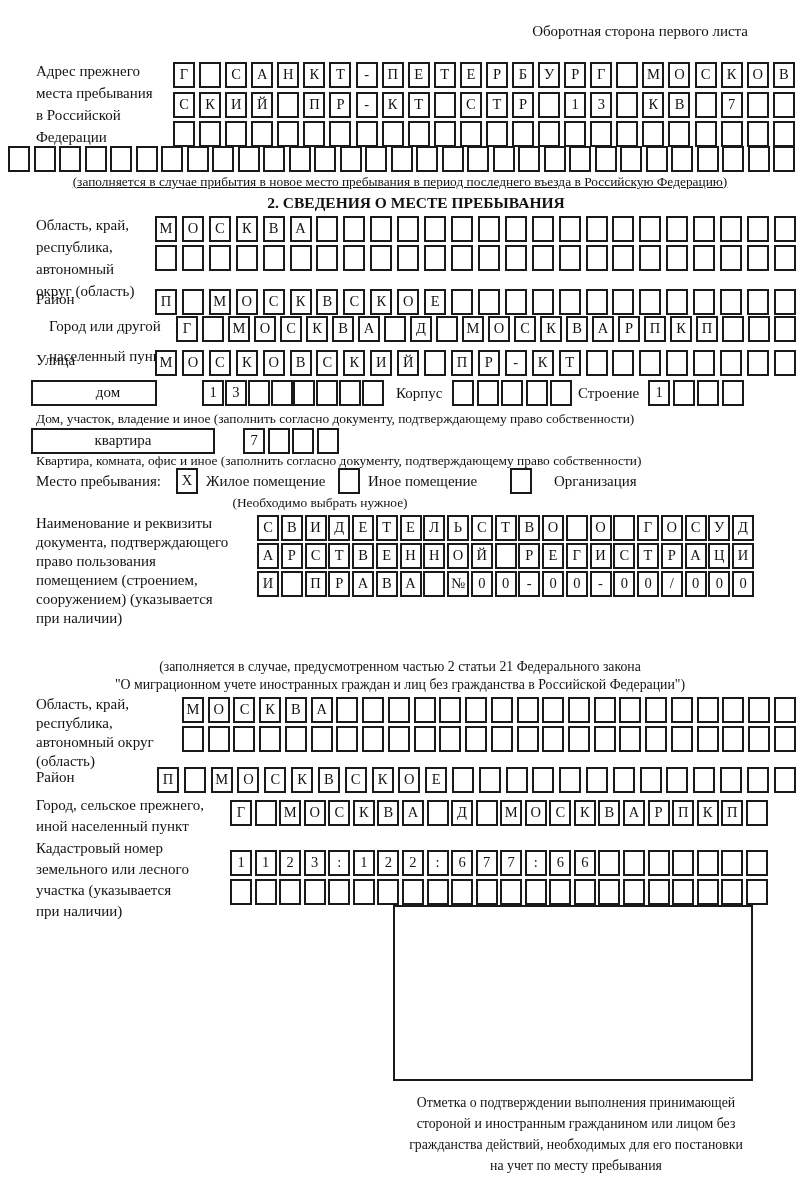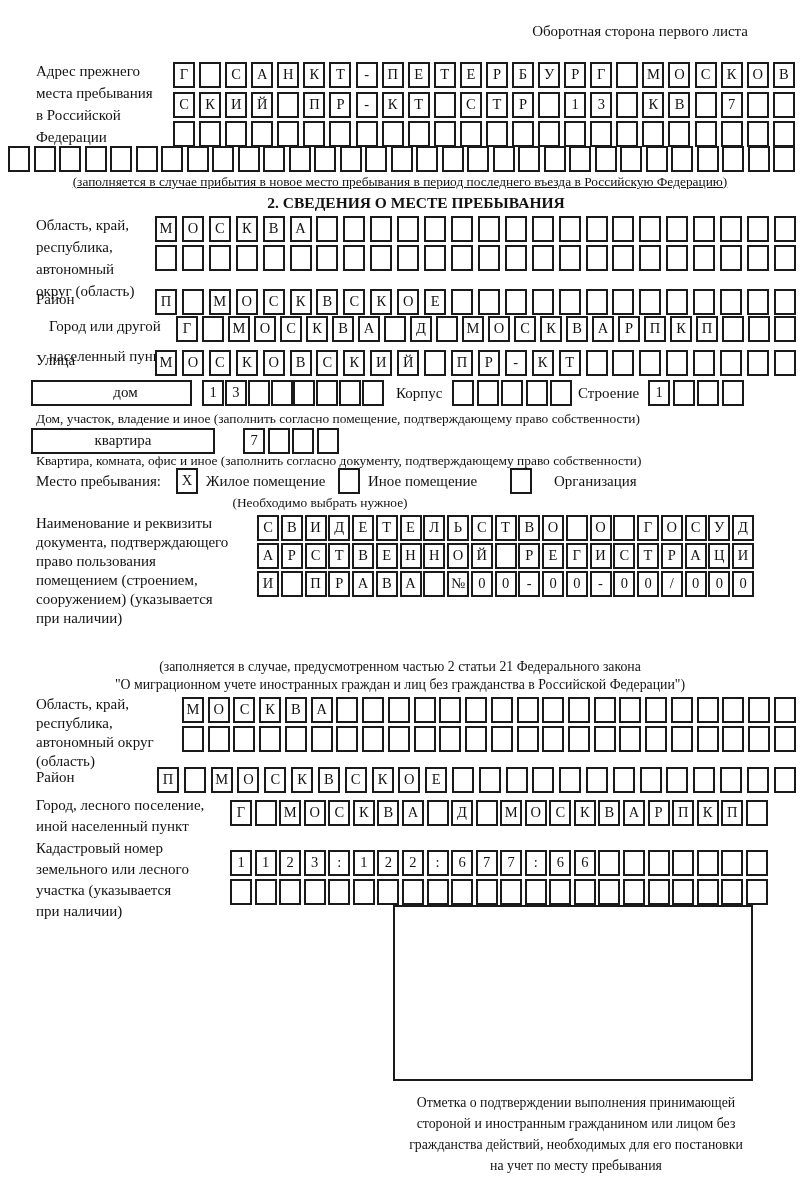--- a/index.html
+++ b/index.html
@@ -278,21 +278,21 @@
       <span class="cbox"></span>
       <span class="cbox"></span>
       <span class="cbox"></span>
       <span class="cbox"></span>
       <span class="cbox"></span>
       <span class="cbox"></span>
       <span class="cbox"></span>
       <span class="cbox"></span>
     </div>
 
-  <div class="frect" style="left:31px;top:380px;width:161px;padding-left:28px;">дом</div>
+  <div class="frect" style="left:31px;top:380px;width:126px;padding-left:28px;">дом</div>
   <div class="boxrow" style="left:202px;top:380px;width:182px;">
       <span class="cbox">1</span>
       <span class="cbox">3</span>
       <span class="cbox"></span>
       <span class="cbox"></span>
       <span class="cbox"></span>
       <span class="cbox"></span>
       <span class="cbox"></span>
       <span class="cbox"></span>
     </div>
@@ -304,21 +304,21 @@
       <span class="cbox"></span>
       <span class="cbox"></span>
     </div>
   <div class="abs lbl" style="left:578px;top:382px;">Строение</div>
   <div class="boxrow" style="left:648px;top:380px;width:96px;">
       <span class="cbox">1</span>
       <span class="cbox"></span>
       <span class="cbox"></span>
       <span class="cbox"></span>
     </div>
-  <div class="abs note" style="left:36px;top:410px;">Дом, участок, владение и иное (заполнить согласно помещение, подтверждающему право собственности)</div>
+  <div class="abs note" style="left:36px;top:410px;">Дом, участок, владение и иное (заполнить согласно документу, подтверждающему право собственности)</div>
 
   <div class="frect" style="left:31px;top:428px;width:184px;">квартира</div>
   <div class="boxrow" style="left:243px;top:428px;width:96px;">
       <span class="cbox">7</span>
       <span class="cbox"></span>
       <span class="cbox"></span>
       <span class="cbox"></span>
     </div>
   <div class="abs note" style="left:36px;top:452px;">Квартира, комната, офис и иное (заполнить согласно документу, подтверждающему право собственности)</div>
 
@@ -490,21 +490,21 @@
       <span class="cbox"></span>
       <span class="cbox"></span>
       <span class="cbox"></span>
       <span class="cbox"></span>
       <span class="cbox"></span>
       <span class="cbox"></span>
       <span class="cbox"></span>
       <span class="cbox"></span>
     </div>
 
-  <div class="abs lbl" style="left:36px;top:795px;line-height:21px;">Город, лесного поселение,
+  <div class="abs lbl" style="left:36px;top:795px;line-height:21px;">Город, сельское прежнего,
 иной населенный пункт</div>
   <div class="boxrow" style="left:230px;top:800px;width:538px;">
       <span class="cbox">Г</span>
       <span class="cbox"></span>
       <span class="cbox">М</span>
       <span class="cbox">О</span>
       <span class="cbox">С</span>
       <span class="cbox">К</span>
       <span class="cbox">В</span>
       <span class="cbox">А</span>

